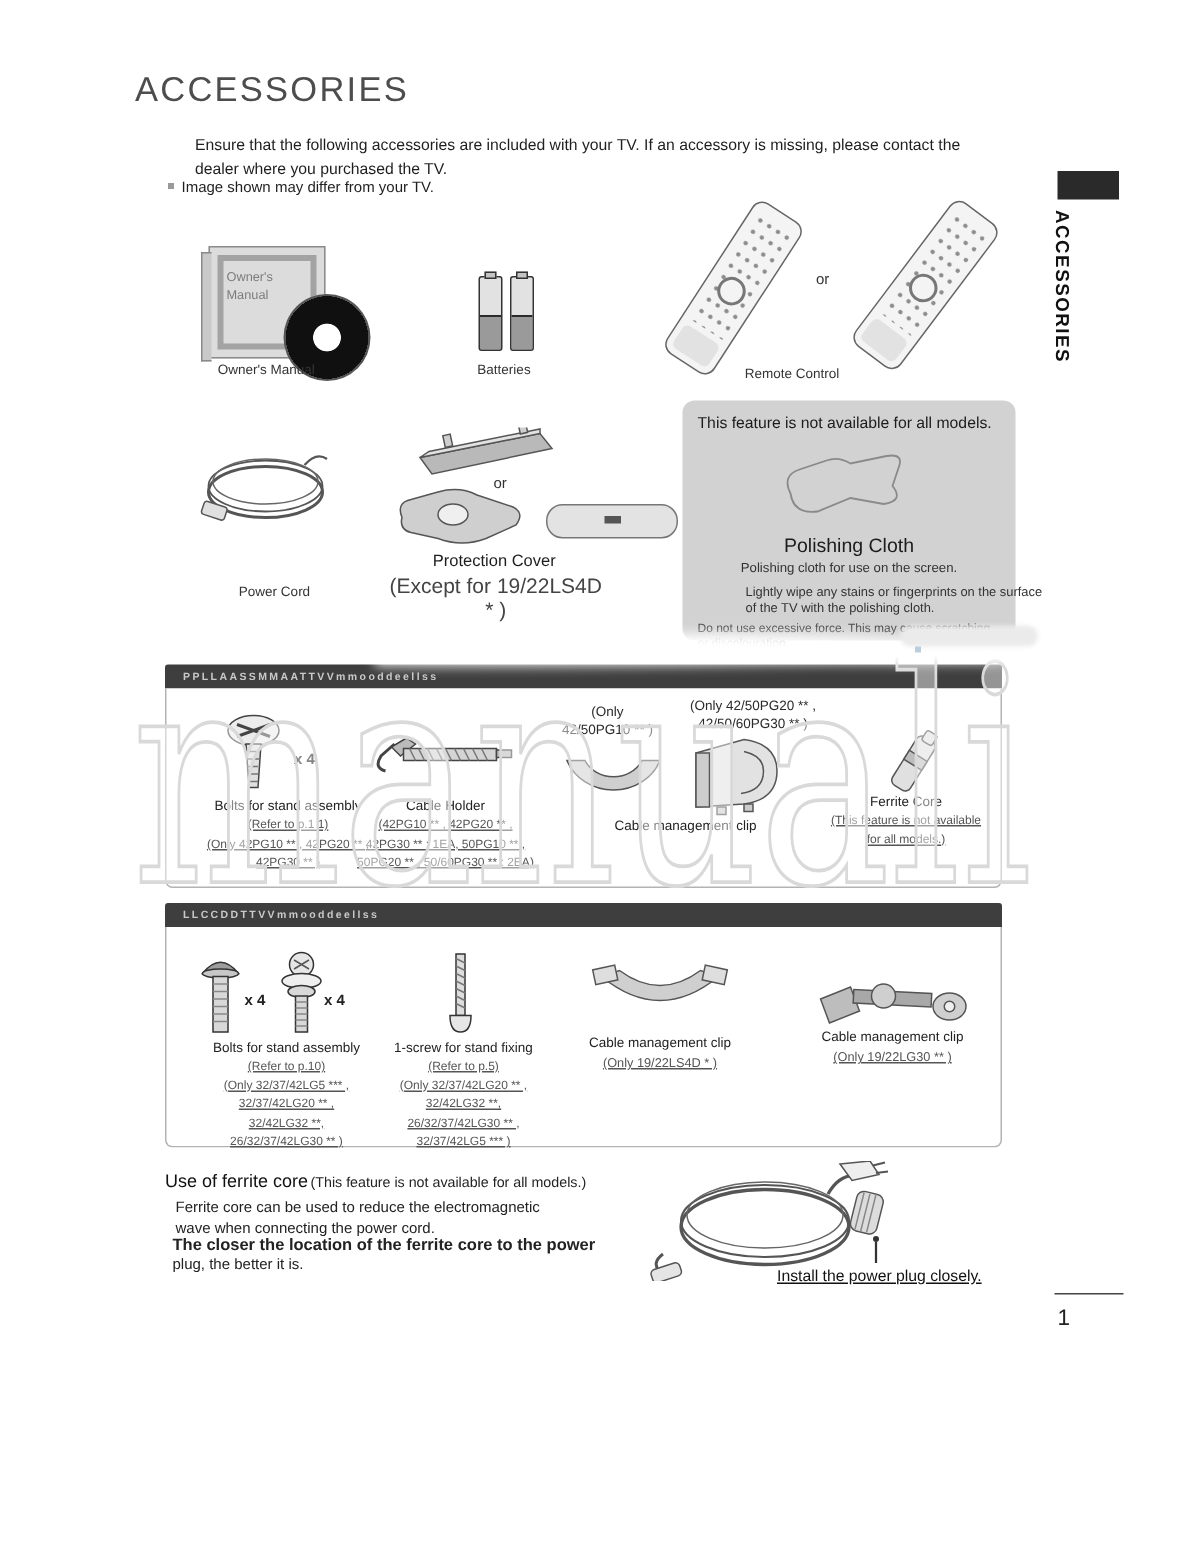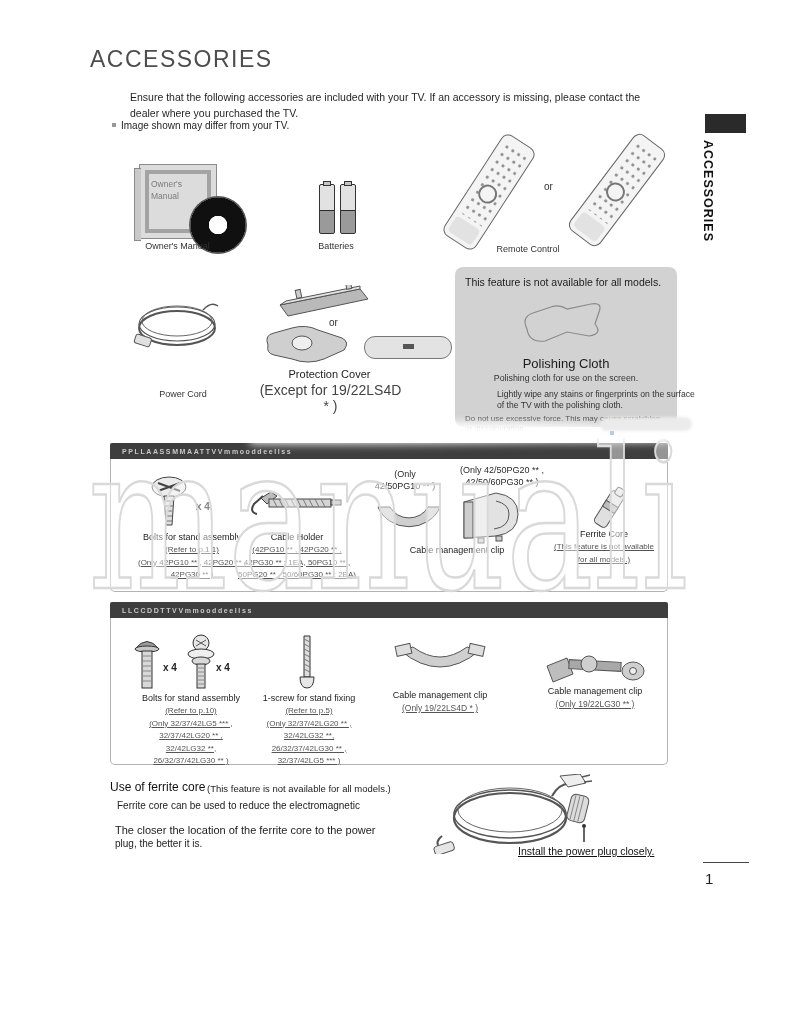--- a/index.html
+++ b/index.html
@@ -69,21 +69,21 @@
   #p-ferrite{left:541px;top:528px;width:126px;}
   #l-col1{left:106px;top:692px;width:170px;}
   #l-x4a{left:163px;top:662px;} #l-x4b{left:216px;top:662px;}
   #l-col2{left:240px;top:692px;width:138px;}
   #l-col3{left:376px;top:689px;width:128px;}
   #l-col4{left:531px;top:685px;width:128px;}
   
   #fc-head{left:110px;top:780px;font-size:12px;color:#111;}
   #fc-headnote{left:207px;top:783px;font-size:9.5px;color:#222;}
   #fc-p1{left:117px;top:799px;font-size:10px;color:#222;line-height:14px;}
-  #fc-p2a{left:115px;top:824px;font-size:11px;color:#222;}
+  #fc-p2a{left:115px;top:824px;font-size:11px;color:#222;font-weight:bold;}
   #fc-p2b{left:115px;top:838px;font-size:10px;color:#222;}
   #fc-caption{left:518px;top:845px;font-size:10.5px;color:#111;text-decoration:underline;}
   
   #pg-line{left:703px;top:862px;width:46px;border-top:1.5px solid #444;height:0;}
   #pg-num{left:705px;top:870px;font-size:15px;color:#222;}
   
   #watermark{left:80px;top:438px;width:625px;height:180px;z-index:5;pointer-events:none;}
   #blob-a{left:250px;top:422px;width:420px;height:24px;z-index:6;pointer-events:none;
      background:radial-gradient(ellipse at 15% 55%,#fff 30%,transparent 62%),
                 radial-gradient(ellipse at 48% 40%,#fff 34%,transparent 64%),
@@ -302,20 +302,21 @@
   </svg>
   <div id="l-col4" class="abs ctr">
     <div class="iname">Cable management clip</div>
     <div class="imod" style="font-size:8.5px">(Only 19/22LG30 ** )</div>
   </div>
 
   <div id="fc-head" class="abs">Use of ferrite core</div>
   <div id="fc-headnote" class="abs">(This feature is not available for all models.)</div>
   <div id="fc-p1" class="abs">
     <div>Ferrite core can be used to reduce the electromagnetic</div>
+    <div>wave when connecting the power cord.</div>
   </div>
   <div id="fc-p2a" class="abs">The closer the location of the ferrite core to the power</div>
   <div id="fc-p2b" class="abs">plug, the better it is.</div>
 
   <svg class="abs" style="left:432px;top:774px;" width="172" height="80" viewBox="0 0 172 80">
     <ellipse cx="78" cy="44" rx="56" ry="25" fill="none" stroke="#555" stroke-width="2.2"></ellipse>
     <ellipse cx="78" cy="40" rx="56" ry="24" fill="none" stroke="#555" stroke-width="1.4"></ellipse>
     <ellipse cx="78" cy="36" rx="52" ry="22" fill="none" stroke="#666" stroke-width="1"></ellipse>
     <path d="M10 62 q-8 6 -2 12" fill="none" stroke="#555" stroke-width="2"></path>
     <rect x="2" y="70" width="20" height="9" rx="3" fill="#e5e5e5" stroke="#555" transform="rotate(-18 12 74)"></rect>

